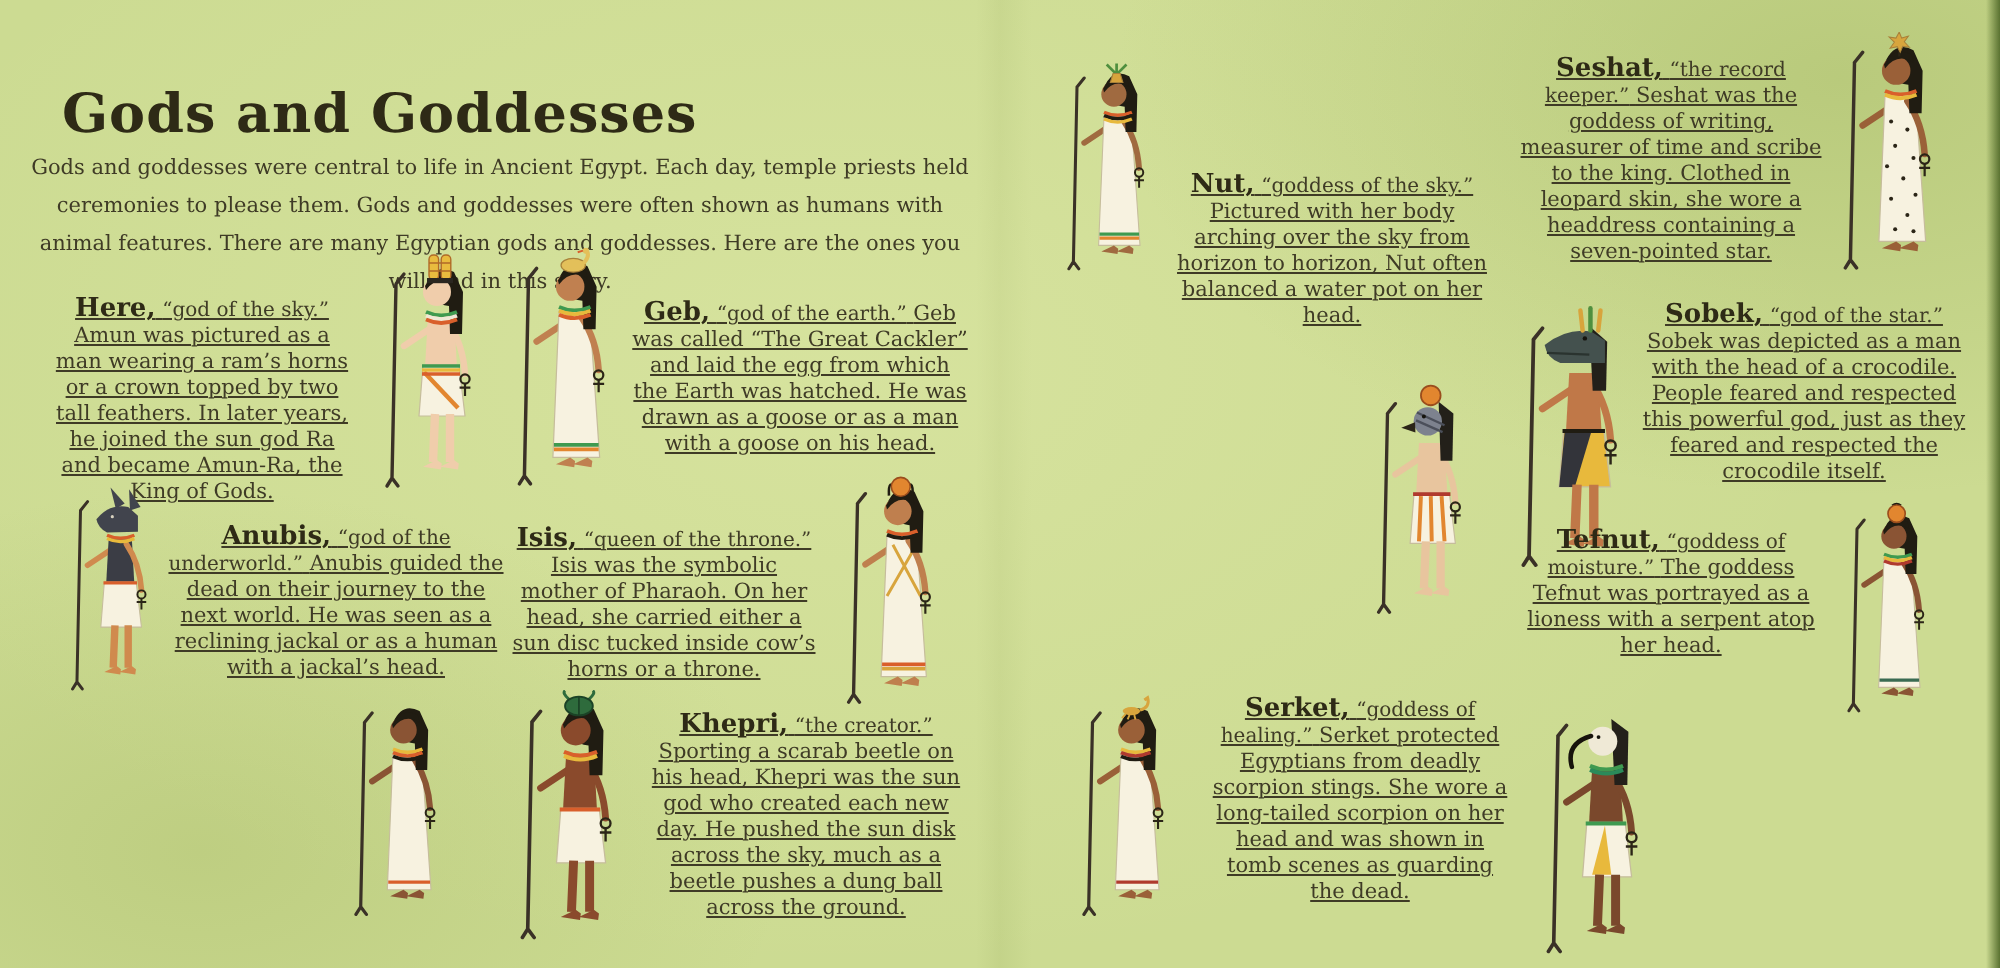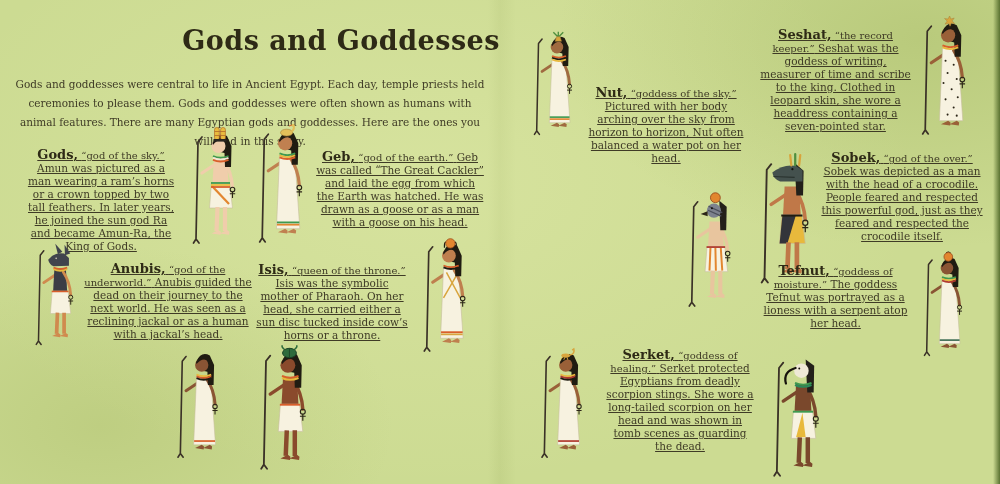--- a/index.html
+++ b/index.html
@@ -8,22 +8,22 @@
     font-family:"DejaVu Serif", serif;
     background:
       radial-gradient(420px 260px at 10% 88%, rgba(140,160,70,.22), transparent 70%),
       radial-gradient(520px 300px at 92% 8%, rgba(135,158,66,.28), transparent 70%),
       radial-gradient(700px 420px at 42% 38%, rgba(238,244,185,.30), transparent 72%),
       linear-gradient(90deg, transparent 48.8%, rgba(120,140,60,.10) 50%, transparent 51.6%),
       #ccdb92;
   }
   .page-edge{position:absolute; right:0; top:0; width:7px; height:100%;
     background:linear-gradient(to right, rgba(90,114,49,0), #5a7231);}
-  .page-title{position:absolute; left:0; top:7px; width:500px; text-align:right;
-    font-size:27px; letter-spacing:.5px; color:#2e2a16;}
+  .page-title{position:absolute; left:0; top:24px; width:500px; text-align:left;
+    font-size:27px; letter-spacing:.5px; color:#2e2a16;padding-left:31px;}
   .intro{position:absolute; left:15px; top:64px; width:470px; text-align:center;
     font-size:10.5px; line-height:19px; color:#3f3b26;}
   .god-text{position:absolute; font-size:10.5px; line-height:13px; color:#3f3b26; text-align:center;text-decoration:underline;}
   .god-name{font-weight:bold; font-size:13px; color:#2e2a16;}
   .god-epithet{font-size:10px;}
   .god-figure{position:absolute;}
   .god-figure svg{display:block;}
 
   #t-amun{left:25px;top:148px;width:152px}   #f-amun{left:183px;top:127px;width:60px;height:120px}
   #t-geb{left:315px;top:150px;width:170px}   #f-geb{left:249px;top:124px;width:61px;height:122px}
@@ -40,21 +40,21 @@
   #t-thoth{left:841px;top:366px;width:148px} #f-thoth{left:763px;top:352px;width:64px;height:128px}
 </style>
 </head>
 <body>
 
 <div id="spread">
   <h1 class="page-title">Gods and Goddesses</h1>
   <p class="intro">Gods and goddesses were central to life in Ancient Egypt. Each day, temple priests held ceremonies to please them. Gods and goddesses were often shown as humans with animal features. There are many Egyptian gods and goddesses. Here are the ones you will find in this story.</p>
 
   <div class="god-text" id="t-amun">
-    <span class="god-name">Gods,</span>
+    <span class="god-name">Here,</span>
     <span class="god-epithet">“god of the sky.”</span>
     <span class="god-desc">Amun was pictured as a man wearing a ram’s horns or a crown topped by two tall feathers. In later years, he joined the sun god Ra and became Amun-Ra, the King of Gods.</span>
   </div>
   <div class="god-figure" id="f-amun">
       <svg viewBox="0 0 60 120" width="100%" height="100%" preserveAspectRatio="xMidYMax meet" xmlns="http://www.w3.org/2000/svg">
         <path d="M15 15 L13 112 M15 15 l4 -5 M13 112 l-2.5 4 M13 112 l3 4" stroke="#3a3127" stroke-width="1.7" fill="none" stroke-linecap="round"></path>
         <path d="M34 36 L19 46" stroke="#f0cdab" stroke-width="3.2" fill="none" stroke-linecap="round"></path>
         <path d="M31 30 L44 30 L45.5 57 L29.5 57 Z" fill="#f0cdab"></path>
         <path d="M28.5 55.5 L46.5 55.5 L49.5 81 L26.5 81 Z" fill="#f7f2e0" stroke="#c6bd9c" stroke-width="0.6"></path>
         <path d="M29 59 L46 77" stroke="#e2862f" stroke-width="2.2"></path>
@@ -191,20 +191,25 @@
         </g>
         <path d="M30 15 Q35 4 44 9 L48.5 19 L48 40 L42 40 L41.5 26 Q32 25 30 15 Z" fill="#201c12"></path>
         <circle cx="35.5" cy="19" r="7" fill="#8a5434"></circle>
         <path d="M29.5 16 Q34 7 43 11 L44 15 Q36 10 30 18 Z" fill="#201c12"></path>
         <path d="M30 29 q7.5 3.4 15.5 0" stroke="#e8b93c" stroke-width="1.9" fill="none"></path>
         <path d="M30 30.9 q7.5 3.4 15.5 0" stroke="#d95f2b" stroke-width="1.9" fill="none"></path>
         <path d="M30 32.8 q7.5 3.4 15.5 0" stroke="#201c12" stroke-width="1.9" fill="none"></path>
       </svg>
     </div>
 
+  <div class="god-text" id="t-khepri">
+    <span class="god-name">Khepri,</span>
+    <span class="god-epithet">“the creator.”</span>
+    <span class="god-desc">Sporting a scarab beetle on his head, Khepri was the sun god who created each new day. He pushed the sun disk across the sky, much as a beetle pushes a dung ball across the ground.</span>
+  </div>
   <div class="god-figure" id="f-khepri">
       <svg viewBox="0 0 60 120" width="100%" height="100%" preserveAspectRatio="xMidYMax meet" xmlns="http://www.w3.org/2000/svg">
         <path d="M15 15 L13 112 M15 15 l4 -5 M13 112 l-2.5 4 M13 112 l3 4" stroke="#3a3127" stroke-width="1.7" fill="none" stroke-linecap="round"></path>
         <path d="M34 36 L19 46" stroke="#8a4a2c" stroke-width="3.2" fill="none" stroke-linecap="round"></path>
         <path d="M31 30 L44 30 L45.5 57 L29.5 57 Z" fill="#8a4a2c"></path>
         <path d="M28.5 55.5 L46.5 55.5 L49.5 81 L26.5 81 Z" fill="#f7f2e0" stroke="#c6bd9c" stroke-width="0.6"></path>
         <path d="M28 56 h19" stroke="#d95f2b" stroke-width="1.8"></path>
         <path d="M34.5 80 L33.5 104 M42 80 L42 104" stroke="#8a4a2c" stroke-width="4.2" fill="none"></path>
         <path d="M35.5 103 l-7 3.4 l9 1.4 l0.4 -3 z M44 103 l-7 3.4 l9 1.4 l0.4 -3 z" fill="#8a4a2c"></path>
         <path d="M41 34 Q48.5 45 49.5 60" stroke="#8a4a2c" stroke-width="3.2" fill="none" stroke-linecap="round"></path>
@@ -345,21 +350,21 @@
         <path d="M30 30.9 q7.5 3.4 15.5 0" stroke="#e8b93c" stroke-width="1.9" fill="none"></path>
         <g>
           <path d="M37 12 L37 7" stroke="#2b2517" stroke-width="1.1"></path>
           <path d="M37 0 L38.2 3 L41.5 2 L39.5 4.8 L42 7.5 L38.7 7 L37.5 10 L36 7.2 L32.5 8 L34.6 5 L32 2.5 L35.4 3 Z" fill="#d8a53d" stroke="#a8813a" stroke-width="0.5"></path>
         </g>
       </svg>
     </div>
 
   <div class="god-text" id="t-sobek">
     <span class="god-name">Sobek,</span>
-    <span class="god-epithet">“god of the over.”</span>
+    <span class="god-epithet">“god of the star.”</span>
     <span class="god-desc">Sobek was depicted as a man with the head of a crocodile. People feared and respected this powerful god, just as they feared and respected the crocodile itself.</span>
   </div>
   <div class="god-figure" id="f-sobek">
       <svg viewBox="0 0 60 120" width="100%" height="100%" preserveAspectRatio="xMidYMax meet" xmlns="http://www.w3.org/2000/svg">
         <path d="M15 15 L13 112 M15 15 l4 -5 M13 112 l-2.5 4 M13 112 l3 4" stroke="#3a3127" stroke-width="1.7" fill="none" stroke-linecap="round"></path>
         <path d="M34 36 L19 46" stroke="#c07848" stroke-width="3.2" fill="none" stroke-linecap="round"></path>
         <path d="M31 30 L44 30 L45.5 57 L29.5 57 Z" fill="#c07848"></path>
         <path d="M28.5 55.5 L46.5 55.5 L49.5 81 L26.5 81 Z" fill="#e8b93c" stroke="#c6bd9c" stroke-width="0.6"></path>
         <path d="M29 56 L41 56 L33.5 81 L26.5 81 Z" fill="#33343a"></path>
         <path d="M28 56 h19" stroke="#201c12" stroke-width="1.8"></path>

